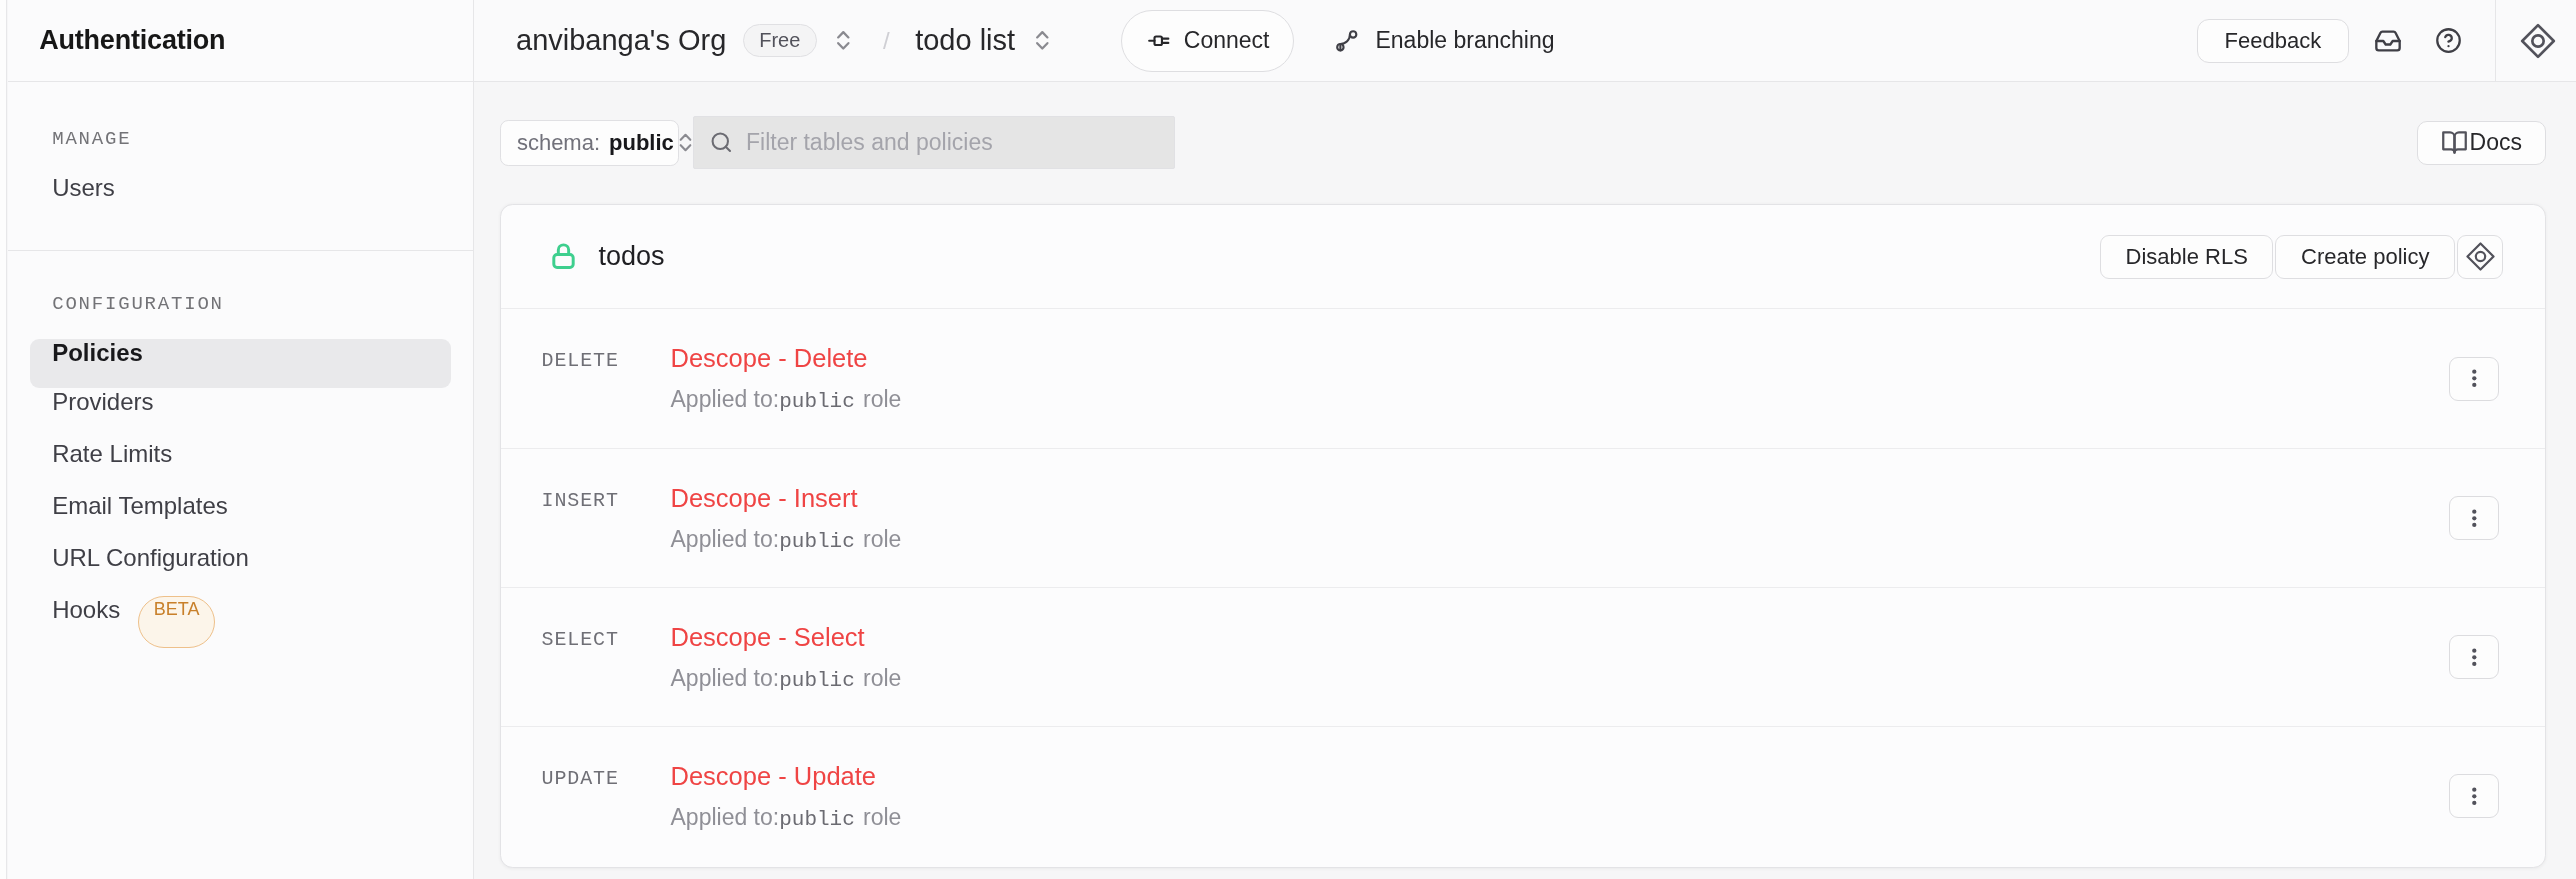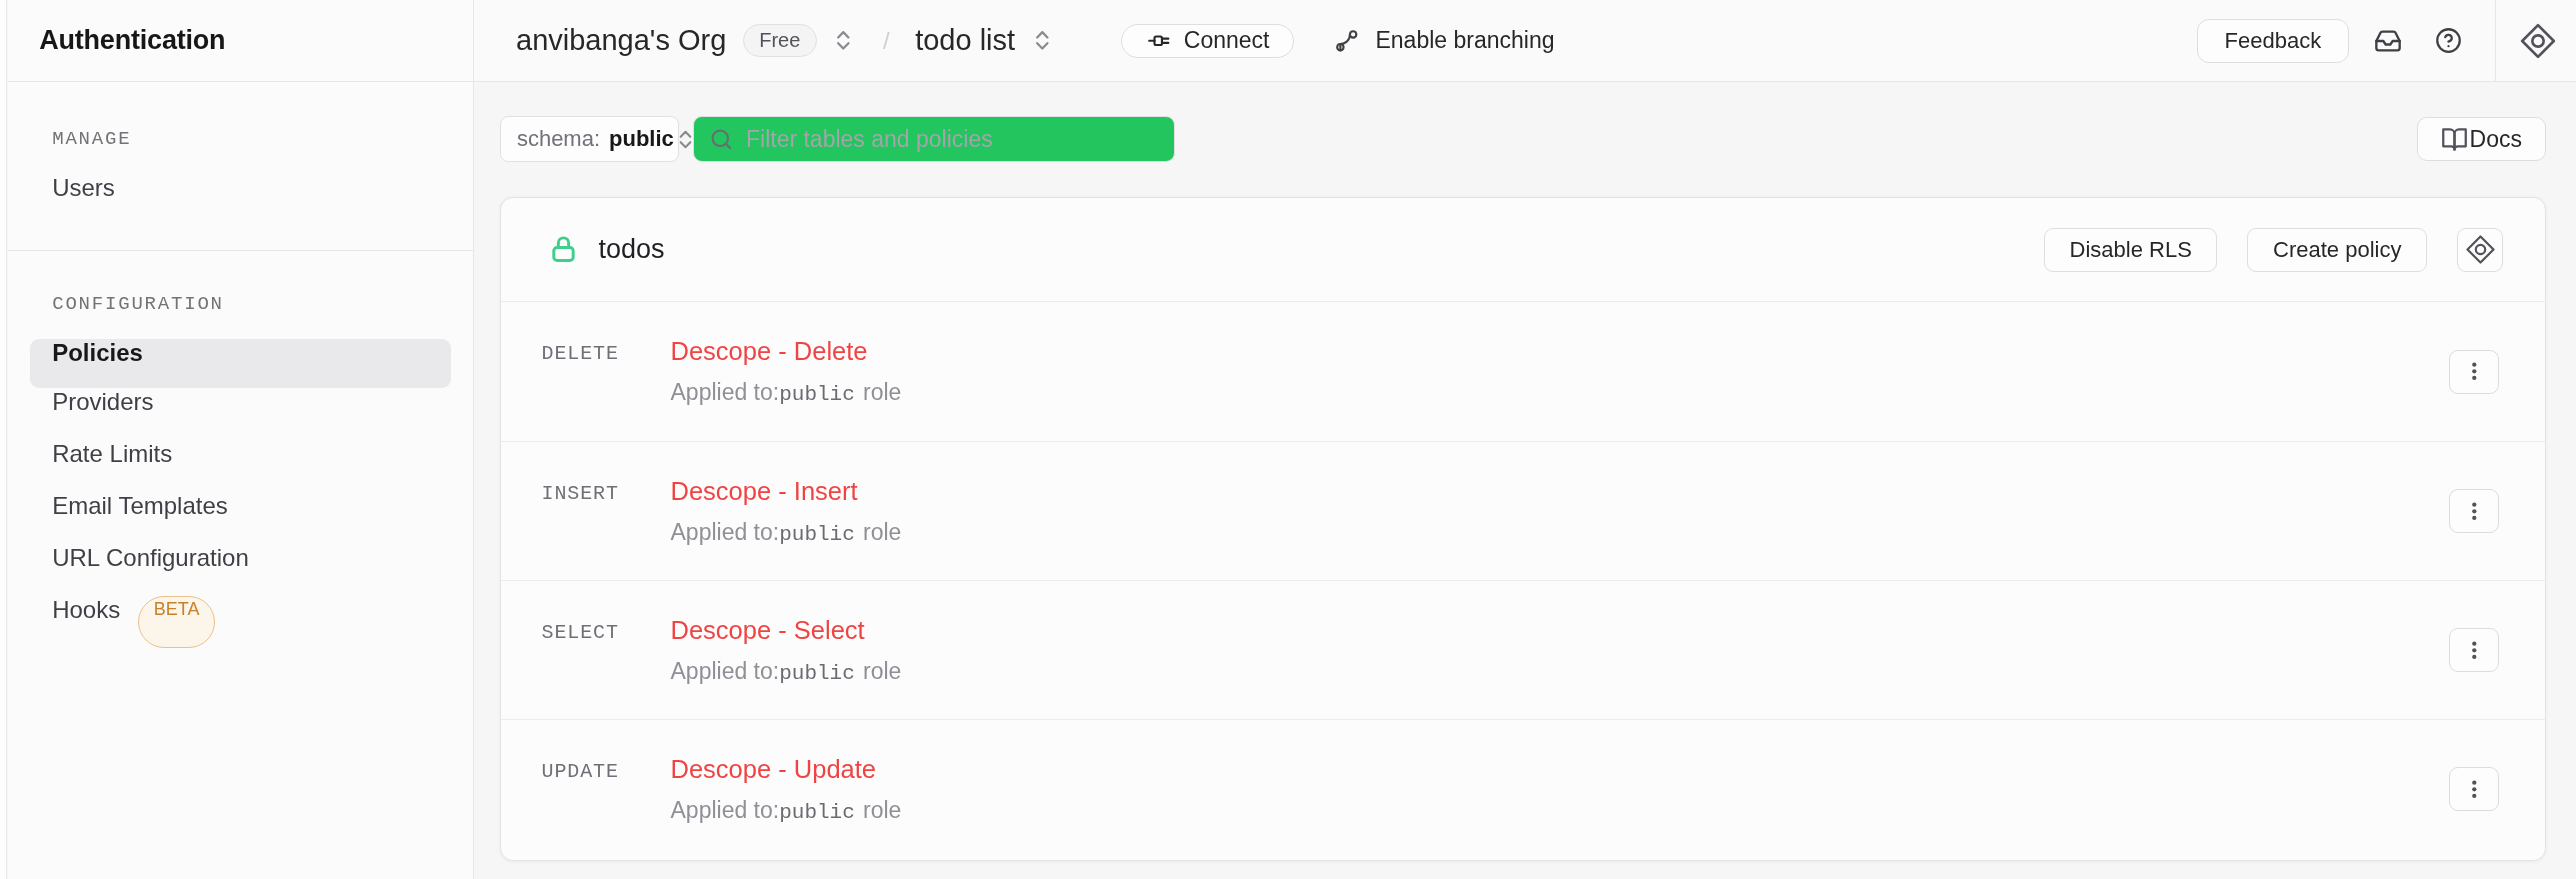--- a/index.html
+++ b/index.html
@@ -60,21 +60,21 @@
   .crumb-text{ font-size:29px; color:#27272a; }
   .free-badge{
     margin-left:16.4px; font-size:20px; color:#52525b;
     background:#f4f4f5; border:0.9px solid #e0e0e3;
     border-radius:909px; padding:5.5px 15.5px 6.4px; line-height:1; cursor:pointer;
   }
   .updown{ margin-left:14.6px; color:#8a8a90; display:flex; cursor:pointer;}
   .crumb-slash{ margin-left:27px; font-size:24px; color:#cfcfd4; }
   .crumb-project{ margin-left:25.5px; }
   .connect-btn{
-    margin-left:67px; height:34px; display:flex; align-items:center; gap:12px;
+    margin-left:67px; height:62px; display:flex; align-items:center; gap:12px;
     padding:0 24px; border:0.9px solid #dedee1; border-radius:909px;
     background:#fdfdfd; font-size:23px; font-weight:500; color:#27272a; cursor:pointer;
   }
   .branching{ margin-left:40px; display:flex; align-items:center; gap:15.5px;
     font-size:23px; color:#27272a; cursor:pointer;}
   .branching svg{ color:#3f3f46; }
 
   .nav-right{ margin-left:auto; display:flex; align-items:center; height:100%; padding-right:18px;}
   .feedback-btn{
     height:44px; padding:0 26.4px; display:flex; align-items:center;
@@ -91,22 +91,22 @@
   .toolbar{ display:flex; align-items:center; margin:34px 30px 0 25.5px; }
   .schema-btn{
     height:46px; width:179px; display:flex; align-items:center;
     padding:0 16.4px; background:#fdfdfd; border:0.9px solid #e0e0e3;
     border-radius:8.2px; cursor:pointer;
   }
   .schema-btn .lbl{ font-size:22px; color:#71717a; }
   .schema-btn .val{ font-size:22px; font-weight:700; color:#18181b; margin-left:9px; }
   .schema-btn .updown{ margin-left:auto; }
   .filter-box{
-    margin-left:14.6px; height:46px; width:482px; display:flex; align-items:center;
-    background:#22c55e; border:0.9px solid #e1e1e4; border-radius:9px; padding:0 14.6px;
+    margin-left:14.6px; height:53px; width:482px; display:flex; align-items:center;
+    background:#e5e5e5; border:0.9px solid #e1e1e4; border-radius:2px; padding:0 14.6px;
   }
   .filter-box svg{ color:#6b6b72; flex:none; }
   .filter-box input{
     border:none; outline:none; background:transparent; width:100%;
     font-size:23px; color:#3f3f46; margin-left:12.7px;
     font-family:"Liberation Sans",sans-serif;
   }
   .filter-box input::placeholder{ color:#a4a4ab; }
   .docs-btn{
     margin-left:auto; height:44px; padding:0 23px; display:flex; align-items:center; gap:2px;
@@ -120,21 +120,21 @@
     margin:35px 30px 0 25.5px; height:664px;
     background:#fcfcfd; border:0.9px solid #e3e3e6; border-radius:12.7px;
     box-shadow:0 0.9px 3.6px rgba(0,0,0,.05); overflow:hidden;
   }
   .card-header{
     height:104px; border-bottom:0.9px solid #ececee;
     display:flex; align-items:center; padding:0 42px 0 47px;
   }
   .lock-icon{ color:#3ecf8e; display:flex; }
   .table-name{ font-size:27px; font-weight:500; color:#1f1f23; margin-left:20px; }
-  .card-header .actions{ margin-left:auto; display:flex; align-items:center; gap:30px; }
+  .card-header .actions{ margin-left:auto; display:flex; align-items:center; gap:2px; }
   .ghost-btn{
     height:44px; padding:0 24.6px; display:flex; align-items:center;
     background:#fdfdfd; border:0.9px solid #dedee1; border-radius:9px;
     font-size:22px; color:#27272a; cursor:pointer;
   }
   .icon-btn{
     width:46px; height:44px; display:flex; align-items:center; justify-content:center;
     background:#fdfdfd; border:0.9px solid #dedee1; border-radius:9px;
     color:#52525b; cursor:pointer;
   }

